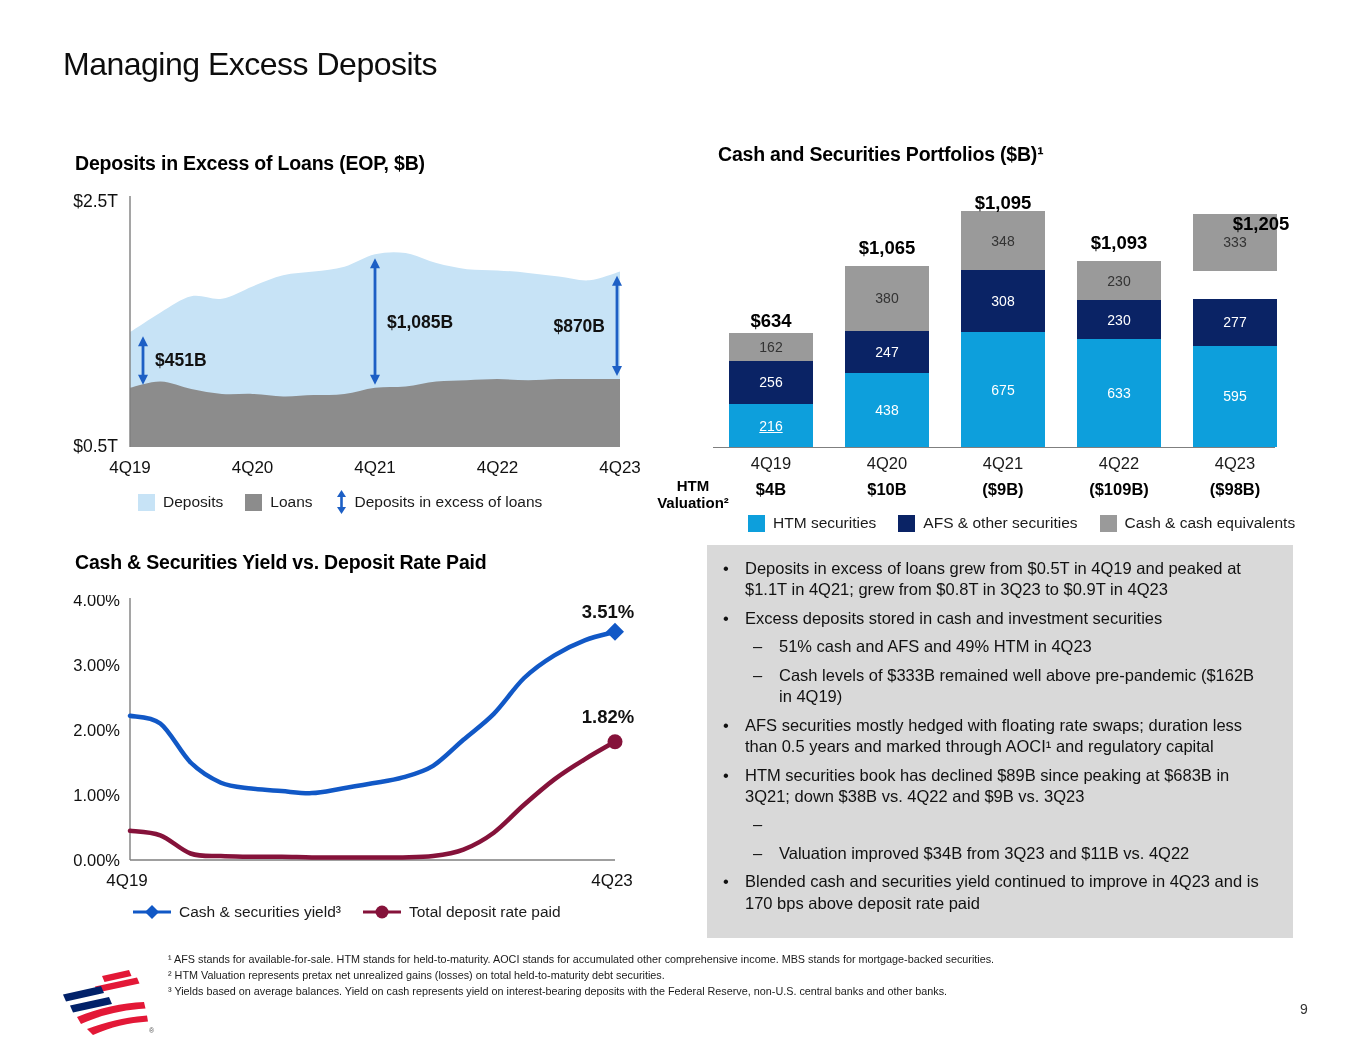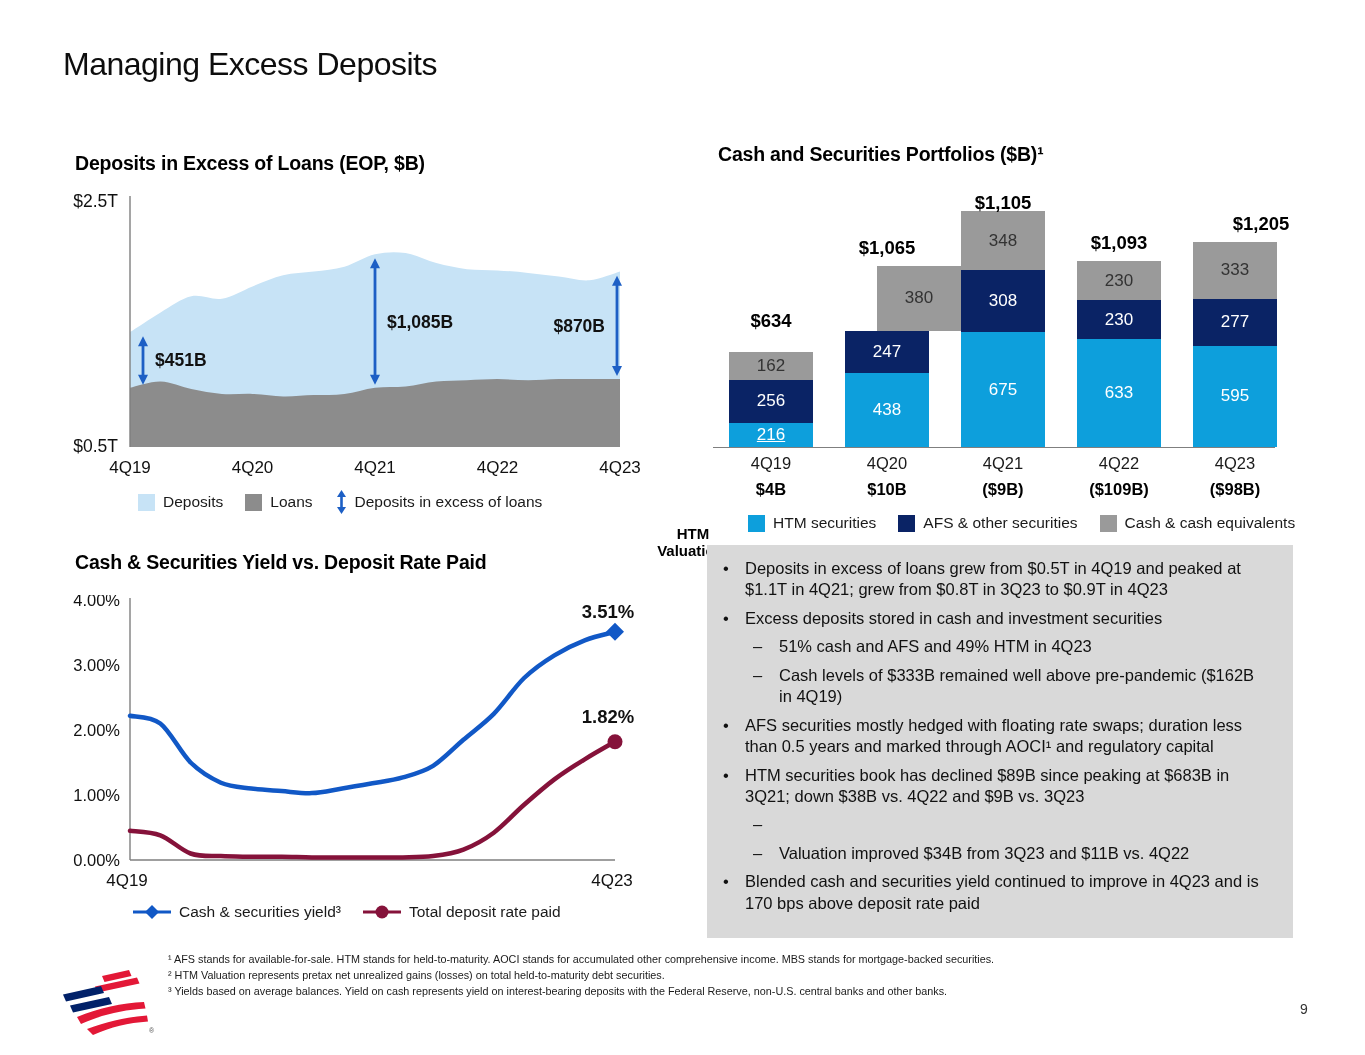--- a/index.html
+++ b/index.html
@@ -7,25 +7,25 @@
   .slide{position:relative;width:1365px;height:1055px;background:#fff;overflow:hidden;}
   .abs{position:absolute;}
   .slide-title{position:absolute;left:63px;top:46px;font-size:32px;font-weight:400;color:#0d0d0d;letter-spacing:-0.5px;}
   .sec-title{position:absolute;font-size:19.5px;font-weight:bold;color:#000;letter-spacing:-0.2px;}
   .legend{position:absolute;display:flex;align-items:center;font-size:15.5px;color:#1a1a1a;white-space:nowrap;}
   .legend .item{display:flex;align-items:center;margin-right:22px;}
   .sw{display:inline-block;width:17px;height:17px;margin-right:8px;flex:0 0 auto;}
   #bar-chart{position:absolute;left:700px;top:190px;width:600px;height:365px;}
   #bar-plot{position:absolute;left:13px;top:0;width:562px;height:257px;border-bottom:1.5px solid #7f7f7f;}
   .bar-col{position:absolute;bottom:0;width:84px;display:flex;flex-direction:column-reverse;}
-  .bar-seg{width:100%;display:flex;align-items:center;justify-content:center;font-size:17px;}
+  .bar-seg{width:100%;display:flex;align-items:center;justify-content:center;font-size:14px;}
   .bar-total{position:absolute;width:130px;text-align:center;font-weight:bold;font-size:18.5px;color:#000;}
   .bar-xlab{position:absolute;top:264px;width:110px;text-align:center;font-size:16.5px;color:#1a1a1a;}
   .bar-val{position:absolute;top:290px;width:110px;text-align:center;font-size:16.5px;font-weight:bold;color:#000;}
-  #htm-val-label{position:absolute;left:-57px;top:288px;width:100px;text-align:center;font-size:15px;font-weight:bold;line-height:1.12;color:#000;margin-top:48px;}
+  #htm-val-label{position:absolute;left:-57px;top:288px;width:100px;text-align:center;font-size:15px;font-weight:bold;line-height:1.12;color:#000;}
   #textbox{position:absolute;left:707px;top:545px;width:586px;height:393px;box-sizing:border-box;padding:13px 24px 10px 16px;}
   .bullet{display:flex;font-size:16.5px;line-height:1.3;color:#111;margin-bottom:7px;}
   .bullet .mk{flex:0 0 22px;text-align:left;}
   .bullet.lvl2{padding-left:30px;}
   .bullet.lvl2 .mk{flex:0 0 26px;}
   #footnotes{position:absolute;left:168px;top:951px;width:1130px;font-size:10.8px;line-height:1.5;color:#1a1a1a;}
   .pagenum{position:absolute;left:1300px;top:1001px;font-size:14px;color:#333;}
   svg text{font-family:"Liberation Sans","DejaVu Sans",sans-serif;}
 </style>
 </head>
@@ -76,72 +76,72 @@
           <polygon points="6.5,24 2,17 11,17" fill="#1D5FC5"></polygon>
         </svg>
       <span>Deposits in excess of loans</span>
     </span>
   </div>
 
   <div class="sec-title" style="left:718px;top:143px;">Cash and Securities Portfolios ($B)¹</div>
   <div id="bar-chart">
     <div id="bar-plot">
         <div class="bar-col" style="left: 16px;">
-          <div class="bar-seg" style="height: 24px; background: rgb(13, 159, 220); color: rgb(255, 255, 255); text-decoration: underline;">
+          <div class="bar-seg" style="height: 43px; background: rgb(13, 159, 220); color: rgb(255, 255, 255); text-decoration: underline;">
             <span>216</span>
           </div>
           <div class="bar-seg" style="height: 43.5px; background: rgb(10, 35, 101); color: rgb(255, 255, 255);">
             <span>256</span>
           </div>
           <div class="bar-seg" style="height: 27.5px; background: rgb(154, 154, 154); color: rgb(51, 51, 51);">
             <span>162</span>
           </div>
         </div>
         <div class="bar-total" style="left: -7px; bottom: 114.78px;">$634</div>
         <div class="bar-col" style="left: 132px;">
           <div class="bar-seg" style="height: 74.5px; background: rgb(13, 159, 220); color: rgb(255, 255, 255);">
             <span>438</span>
           </div>
           <div class="bar-seg" style="height: 42px; background: rgb(10, 35, 101); color: rgb(255, 255, 255);">
             <span>247</span>
           </div>
-          <div class="bar-seg" style="height: 64.6px; background: rgb(154, 154, 154); color: rgb(51, 51, 51); margin-left: 32px;">
+          <div class="bar-seg" style="height: 64.6px; background: rgb(154, 154, 154); color: rgb(51, 51, 51);">
             <span>380</span>
           </div>
         </div>
         <div class="bar-total" style="left: 109px; bottom: 188.05px;">$1,065</div>
         <div class="bar-col" style="left: 248px;">
           <div class="bar-seg" style="height: 114.8px; background: rgb(13, 159, 220); color: rgb(255, 255, 255);">
             <span>675</span>
           </div>
           <div class="bar-seg" style="height: 62px; background: rgb(10, 35, 101); color: rgb(255, 255, 255);">
             <span>308</span>
           </div>
           <div class="bar-seg" style="height: 59.2px; background: rgb(154, 154, 154); color: rgb(51, 51, 51);">
             <span>348</span>
           </div>
         </div>
-        <div class="bar-total" style="left: 225px; bottom: 233.27px;">$1,105</div>
+        <div class="bar-total" style="left: 225px; bottom: 233.27px;">$1,095</div>
         <div class="bar-col" style="left: 364px;">
           <div class="bar-seg" style="height: 107.6px; background: rgb(13, 159, 220); color: rgb(255, 255, 255);">
             <span>633</span>
           </div>
           <div class="bar-seg" style="height: 39.1px; background: rgb(10, 35, 101); color: rgb(255, 255, 255);">
             <span>230</span>
           </div>
           <div class="bar-seg" style="height: 39.1px; background: rgb(154, 154, 154); color: rgb(51, 51, 51);">
             <span>230</span>
           </div>
         </div>
         <div class="bar-total" style="left: 341px; bottom: 192.81px;">$1,093</div>
         <div class="bar-col" style="left: 480px;">
           <div class="bar-seg" style="height: 101.2px; background: rgb(13, 159, 220); color: rgb(255, 255, 255);">
             <span>595</span>
           </div>
-          <div class="bar-seg" style="height: 47.1px; background: rgb(10, 35, 101); color: rgb(255, 255, 255);">
+          <div class="bar-seg" style="height: 47.1px; background: rgb(10, 35, 101); color: rgb(255, 255, 255); margin-top: 28px;">
             <span>277</span>
           </div>
           <div class="bar-seg" style="height: 56.6px; background: rgb(154, 154, 154); color: rgb(51, 51, 51);">
             <span>333</span>
           </div>
         </div>
         <div class="bar-total" style="left: 483px; bottom: 211.85px;">$1,205</div>
       </div>
     <div id="htm-val-label">
       <div>HTM</div>

